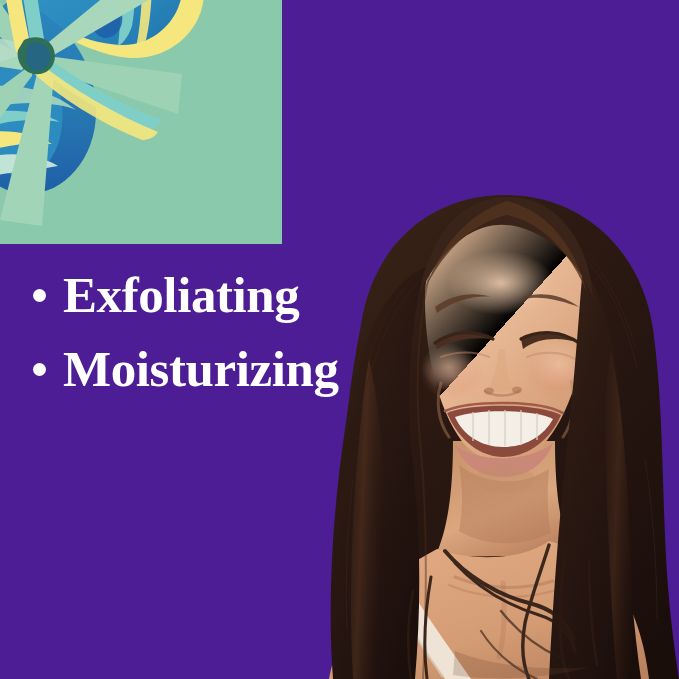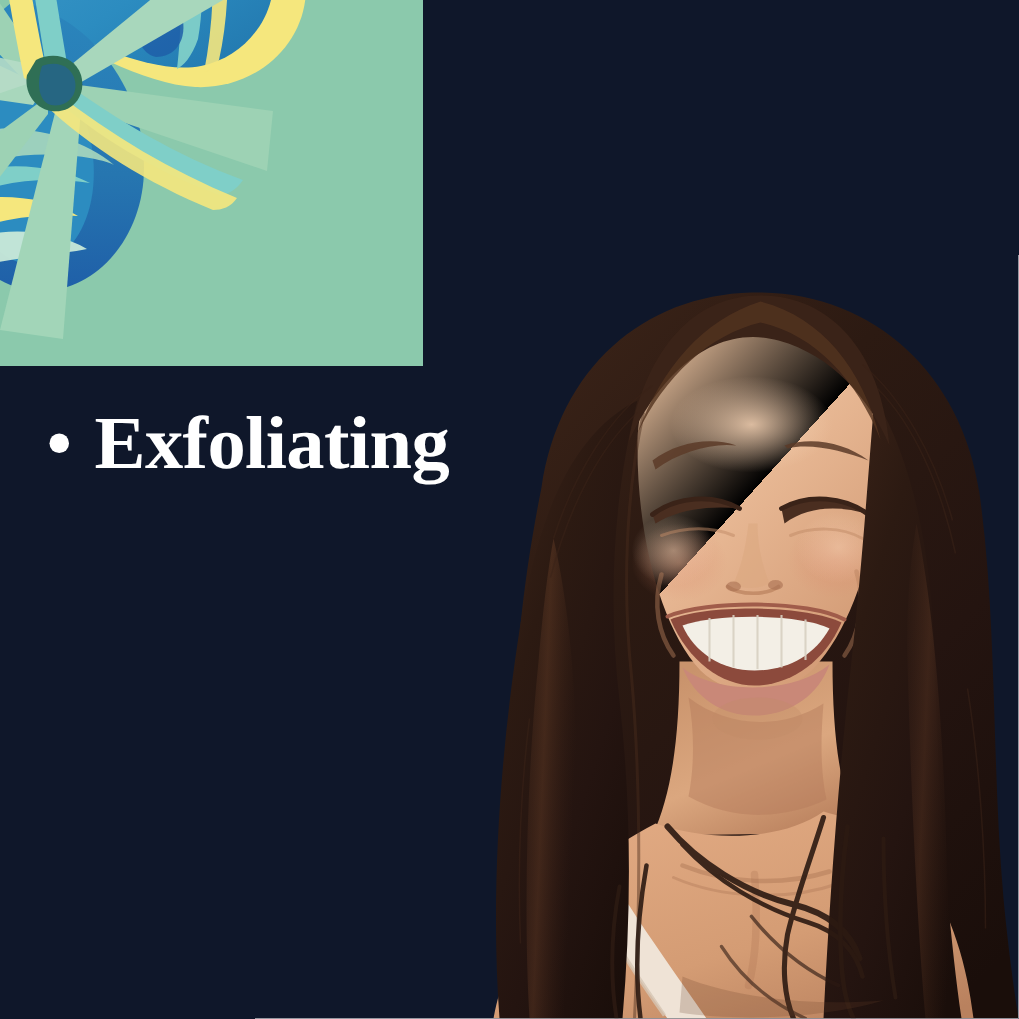--- a/index.html
+++ b/index.html
@@ -5,21 +5,21 @@
   html, body {
     margin: 0;
     padding: 0;
     background: #ffffff;
   }
   #ad-canvas {
     position: relative;
     width: 679px;
     height: 679px;
     overflow: hidden;
-    background: #0f172a;
+    background: #4c1d95;
     font-family: "Liberation Serif", serif;
   }
 
   
   #floral-art {
     position: absolute;
     left: -118px;
     top: -96px;
     width: 400px;
     height: 340px;
@@ -173,20 +173,26 @@
     </g>
   </svg>
 
   <ul id="benefits-list">
     <li class="benefit-row">
       <span class="benefit-bullet">
           <i></i>
         </span>
       <span class="benefit-label">Exfoliating</span>
     </li>
+    <li class="benefit-row">
+      <span class="benefit-bullet">
+          <i></i>
+        </span>
+      <span class="benefit-label">Moisturizing</span>
+    </li>
   </ul>
 
   <svg id="model-photo" viewBox="0 0 430 500" xmlns="http://www.w3.org/2000/svg">
     <defs>
       <clipPath id="photoClip">
           <rect x="0" y="0" width="430" height="500"></rect>
         </clipPath>
 
       <linearGradient id="hairBase" x1="0.15" y1="0" x2="0.85" y2="1">
         <stop offset="0%" stop-color="#3a2318"></stop>

